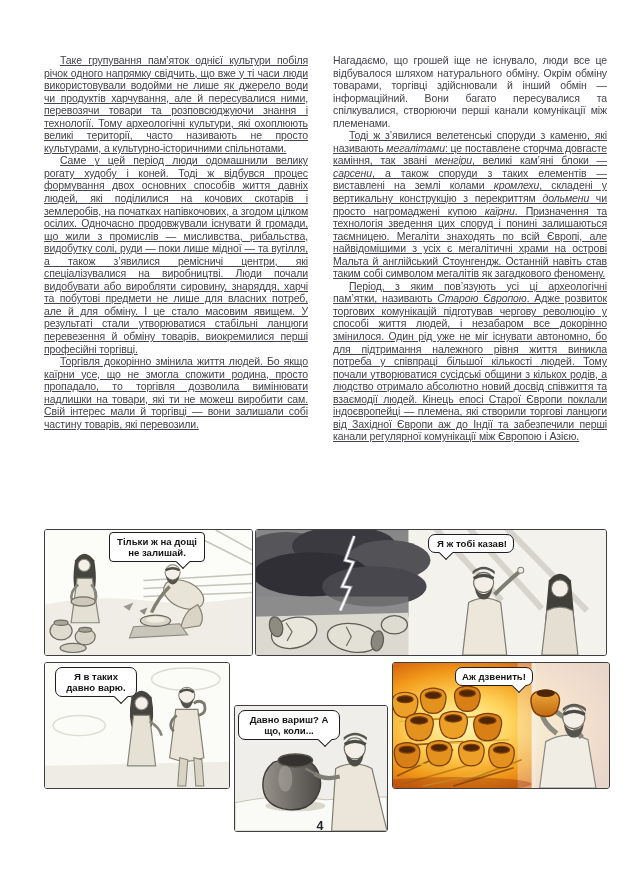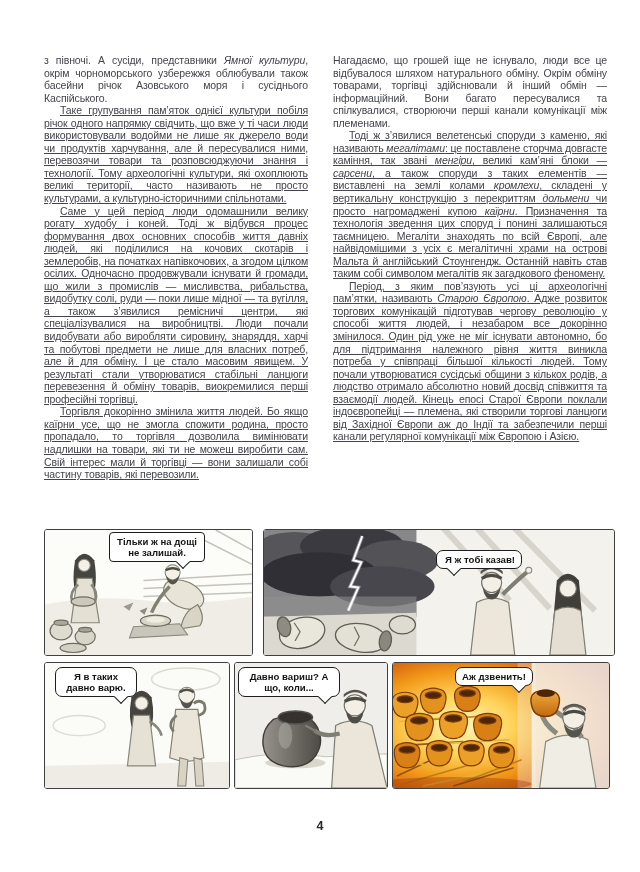--- a/index.html
+++ b/index.html
@@ -19,60 +19,59 @@
   .it { font-style:italic; }
 
   .comic { position:absolute; left:44px; top:529px; width:566px; }
   .comic-row { display:flex; margin:0 0 6px 0; }
   .panel {
     position:relative; box-sizing:border-box; height:127px;
     border:1.5px solid #3f3f3f; border-radius:3px; overflow:hidden;
     background:#fbfaf7; flex:0 0 auto;
   }
   .panel svg { display:block; width:100%; height:100%; }
-  .p-a { width:209px; margin-right:10px; }
+  .p-a { width:209px; margin-right:2px; }
   .p-b { width:352px; }
   .p-c { width:186px; margin-right:4px; }
-  .p-d { width:154px; margin-right:4px; }
+  .p-d { width:154px; margin-right:4px;margin-top:43px; }
   .p-e { width:218px; }
 
   .bubble {
     position:absolute; background:#ffffff; border:1.5px solid #1e1e1e;
     border-radius:7px; padding:3px 6px; box-sizing:border-box;
     font-weight:bold; font-size:9.6px; line-height:1.15; text-align:center;
     color:#141414; z-index:3;
   }
   .bubble .tail {
     position:absolute; bottom:-6px; width:9px; height:9px; background:#ffffff;
     border-right:1.5px solid #1e1e1e; border-bottom:1.5px solid #1e1e1e;
     transform:rotate(45deg);
   }
   .bb-a { left:64px;  top:2px; width:96px;  border-radius:4px; }
   .bb-a .tail { right:16px; }
-  .bb-b { left:172px; top:20px; white-space:nowrap;padding-left:8px; }
+  .bb-b { left:172px; top:4px; white-space:nowrap;padding-left:8px; }
   .bb-b .tail { left:12px; }
   .bb-c { left:10px;  top:4px; width:82px; }
   .bb-c .tail { right:10px; }
   .bb-d { left:3px;   top:4px; width:102px; }
   .bb-d .tail { right:9px; }
   .bb-e { left:62px;  top:4px; white-space:nowrap; }
   .bb-e .tail { right:8px; }
 
   .pagenum {
     position:absolute; left:0; right:0; top:819px; text-align:center;
     font-weight:bold; font-size:12.5px; color:#26262e;
   }
 </style>
 </head>
 <body>
 
 <div class="page">
 
   <div class="col col-left">
-      <p class="para"><span>з півночі. А сусіди, представники </span><span class="it">Ямної культури</span><span>, окрім чорноморського узбережжя облюбували також басейни річок Азовського моря і сусіднього Каспійського.</span></p>
       <p class="para indent"><span>Таке групування пам’яток однієї культури побіля річок одного напрямку свідчить, що вже у ті часи люди використовували водойми не лише як джерело води чи продуктів харчування, але й пересувалися ними, перевозячи товари та розповсюджуючи знання і технології. Тому археологічні культури, які охоплюють великі території, часто називають не просто культурами, а культурно-історичними спільнотами.</span></p>
       <p class="para indent"><span>Саме у цей період люди одомашнили велику рогату худобу і коней. Тоді ж відбувся процес формування двох основних способів життя давніх людей, які поділилися на кочових скотарів і землеробів, на початках напівкочових, а згодом цілком осілих. Одночасно продовжували існувати й громади, що жили з промислів — мисливства, рибальства, видобутку солі, руди — поки лише мідної — та вугілля, а також з’явилися ремісничі центри, які спеціалізувалися на виробництві. Люди почали видобувати або виробляти сировину, знаряддя, харчі та побутові предмети не лише для власних потреб, але й для обміну. І це стало масовим явищем. У результаті стали утворюватися стабільні ланцюги перевезення й обміну товарів, виокремилися перші професійні торгівці.</span></p>
       <p class="para indent"><span>Торгівля докорінно змінила життя людей. Бо якщо каїрни усе, що не змогла спожити родина, просто пропадало, то торгівля дозволила вимінювати надлишки на товари, які ти не можеш виробити сам. Свій інтерес мали й торгівці — вони залишали собі частину товарів, які перевозили.</span></p>
     </div>
 
   <div class="col col-right">
       <p class="para"><span>Нагадаємо, що грошей іще не існувало, люди все це відбувалося шляхом натурального обміну. Окрім обміну товарами, торгівці здійснювали й інший обмін — інформаційний. Вони багато пересувалися та спілкувалися, створюючи перші канали комунікації між племенами.</span></p>
       <p class="para indent"><span>Тоді ж з’явилися велетенські споруди з каменю, які називають </span><span class="it">мегалітами</span><span>: це поставлене сторчма довгасте каміння, так звані </span><span class="it">менгіри</span><span>, великі кам’яні блоки — </span><span class="it">сарсени</span><span>, а також споруди з таких елементів — виставлені на землі колами </span><span class="it">кромлехи</span><span>, складені у вертикальну конструкцію з перекриттям </span><span class="it">дольмени</span><span> чи просто нагромаджені купою </span><span class="it">каїрни</span><span>. Призначення та технологія зведення цих споруд і понині залишаються таємницею. Мегаліти знаходять по всій Європі, але найвідомішими з усіх є мегалітичні храми на острові Мальта й англійський Стоунгендж. Останній навіть став таким собі символом мегалітів як загадкового феномену.</span></p>
       <p class="para indent"><span>Період, з яким пов’язують усі ці археологічні пам’ятки, називають </span><span class="it">Старою Європою</span><span>. Адже розвиток торгових комунікацій підготував чергову революцію у способі життя людей, і незабаром все докорінно змінилося. Один рід уже не міг існувати автономно, бо для підтримання належного рівня життя виникла потреба у співпраці більшої кількості людей. Тому почали утворюватися сусідські общини з кількох родів, а людство отримало абсолютно новий досвід співжиття та взаємодії людей. Кінець епосі Старої Європи поклали індоєвропейці — племена, які створили торгові ланцюги від Західної Європи аж до Індії та забезпечили перші канали регулярної комунікації між Європою і Азією.</span></p>
     </div>

